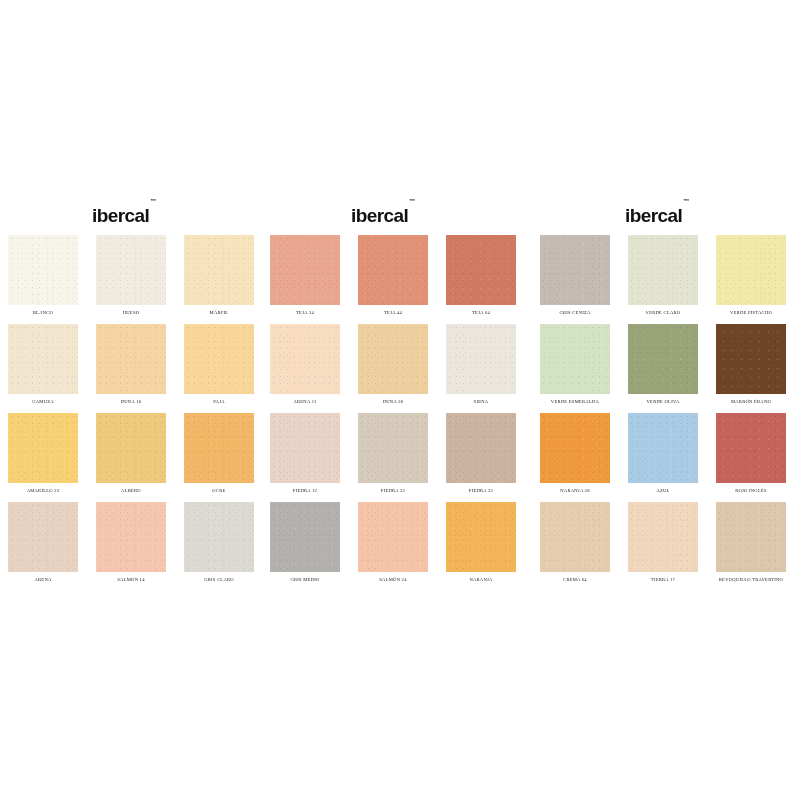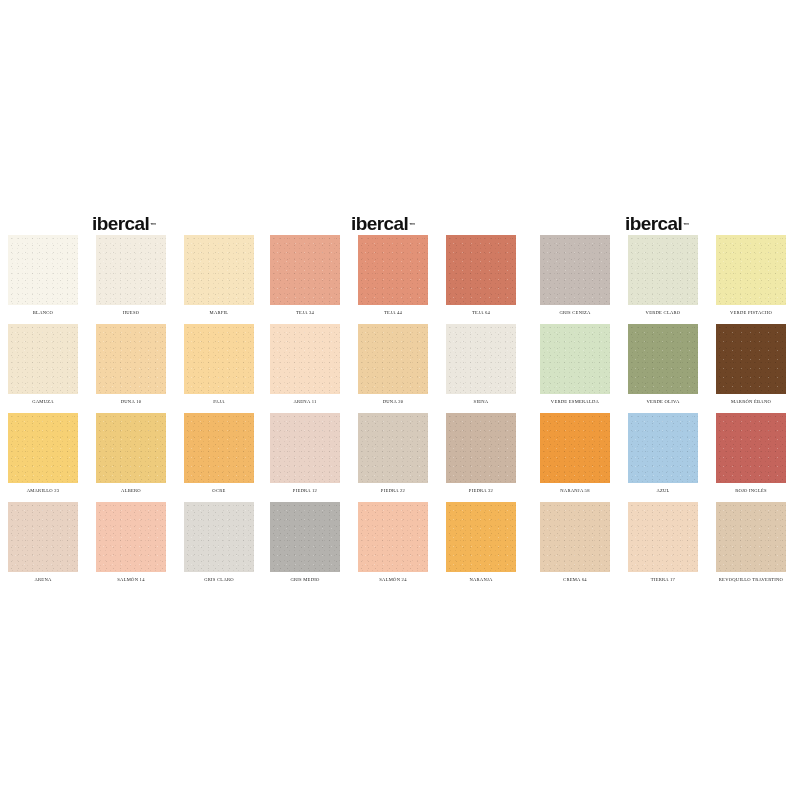--- a/index.html
+++ b/index.html
@@ -35,21 +35,21 @@
     flex-direction: column;
     align-items: flex-start;
   }
   .panel.p2 { width: 266px; }
   .panel.p3 { width: 268px; }
 
   .panel-logo {
     position: relative;
     height: 30px;
     display: flex;
-    align-items: flex-end;
+    align-items: flex-start;
     font-family: "Liberation Sans", sans-serif;
     font-weight: bold;
     font-size: 19px;
     letter-spacing: -0.6px;
     color: #111111;
     margin-left: 92px;
   }
   .panel.p2 .panel-logo { margin-left: 85px; }
   .panel.p3 .panel-logo { margin-left: 93px; }
 

